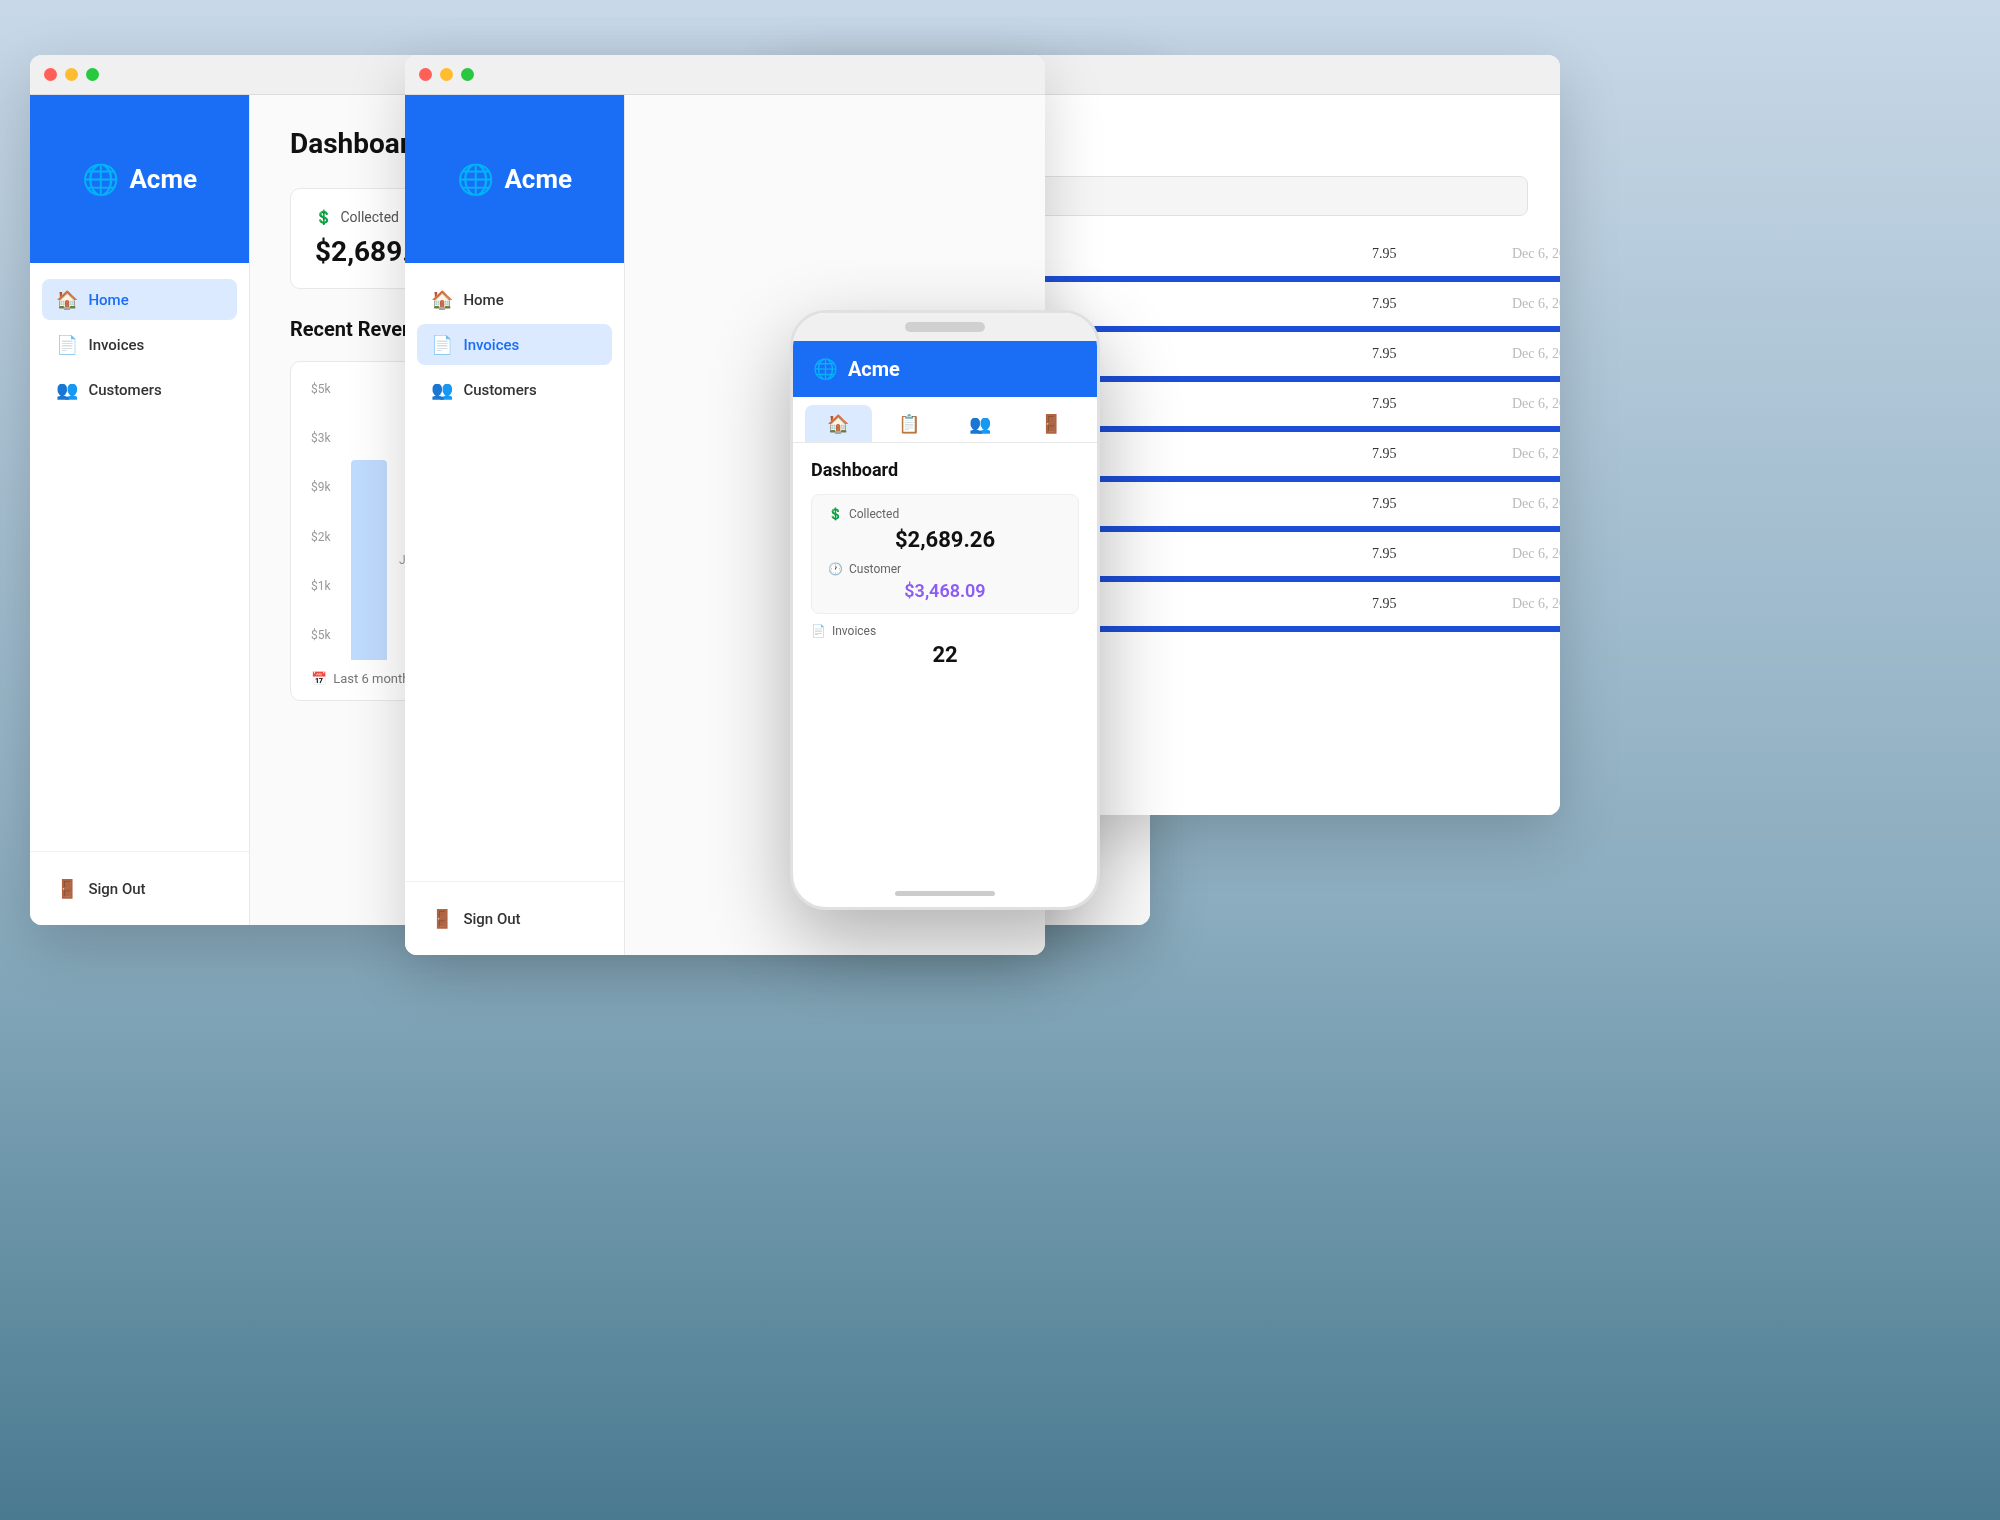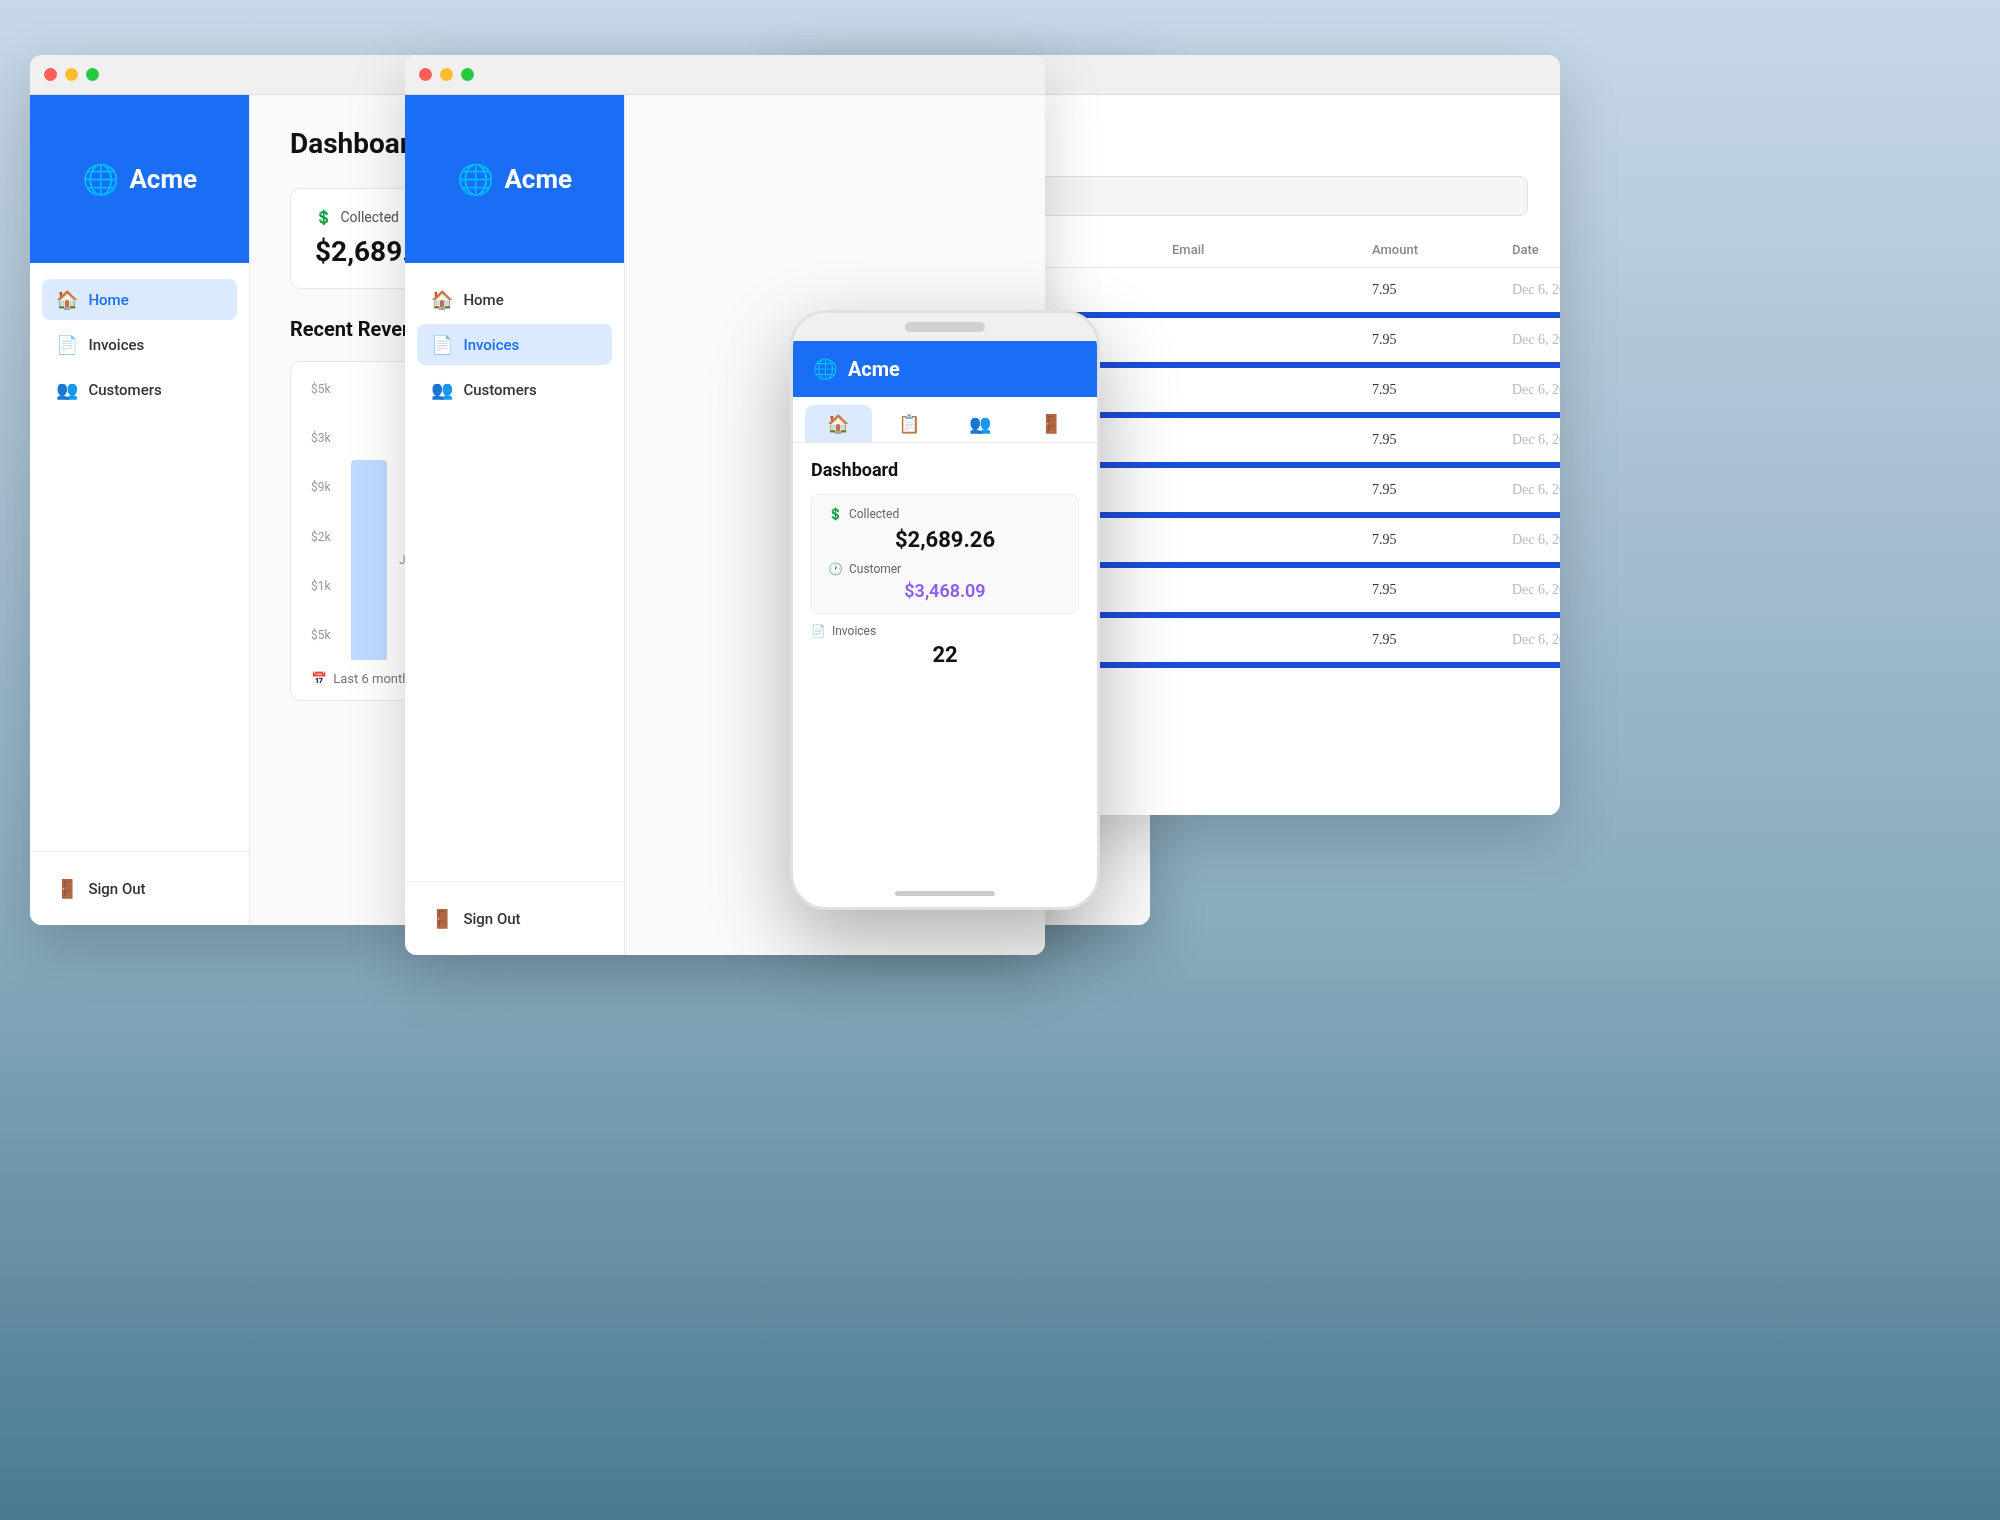--- a/index.html
+++ b/index.html
@@ -624,27 +624,20 @@
   </div>
   <div class="window-body">
     <div class="invoices-header">
       <div class="invoices-title">Invoices</div>
       <div class="search-bar">
         <span>🔍</span>
         <span style="color:#999;">Search invoices</span>
       </div>
     </div>
     <div class="invoices-table">
-      <div class="table-header">
-        <div class="table-header-cell">#</div>
-        <div class="table-header-cell">Customer</div>
-        <div class="table-header-cell">Email</div>
-        <div class="table-header-cell">Amount</div>
-        <div class="table-header-cell">Date</div>
-      </div>
 
       <div class="table-row">
         <div class="table-cell">85842ba0...</div>
         <div class="table-cell muted"></div>
         <div class="table-cell muted"></div>
         <div class="table-cell">7.95</div>
         <div class="table-cell muted">Dec 6, 2022</div>
       </div>
       <div class="table-row">
         <div class="table-cell">85842ba0...</div>

